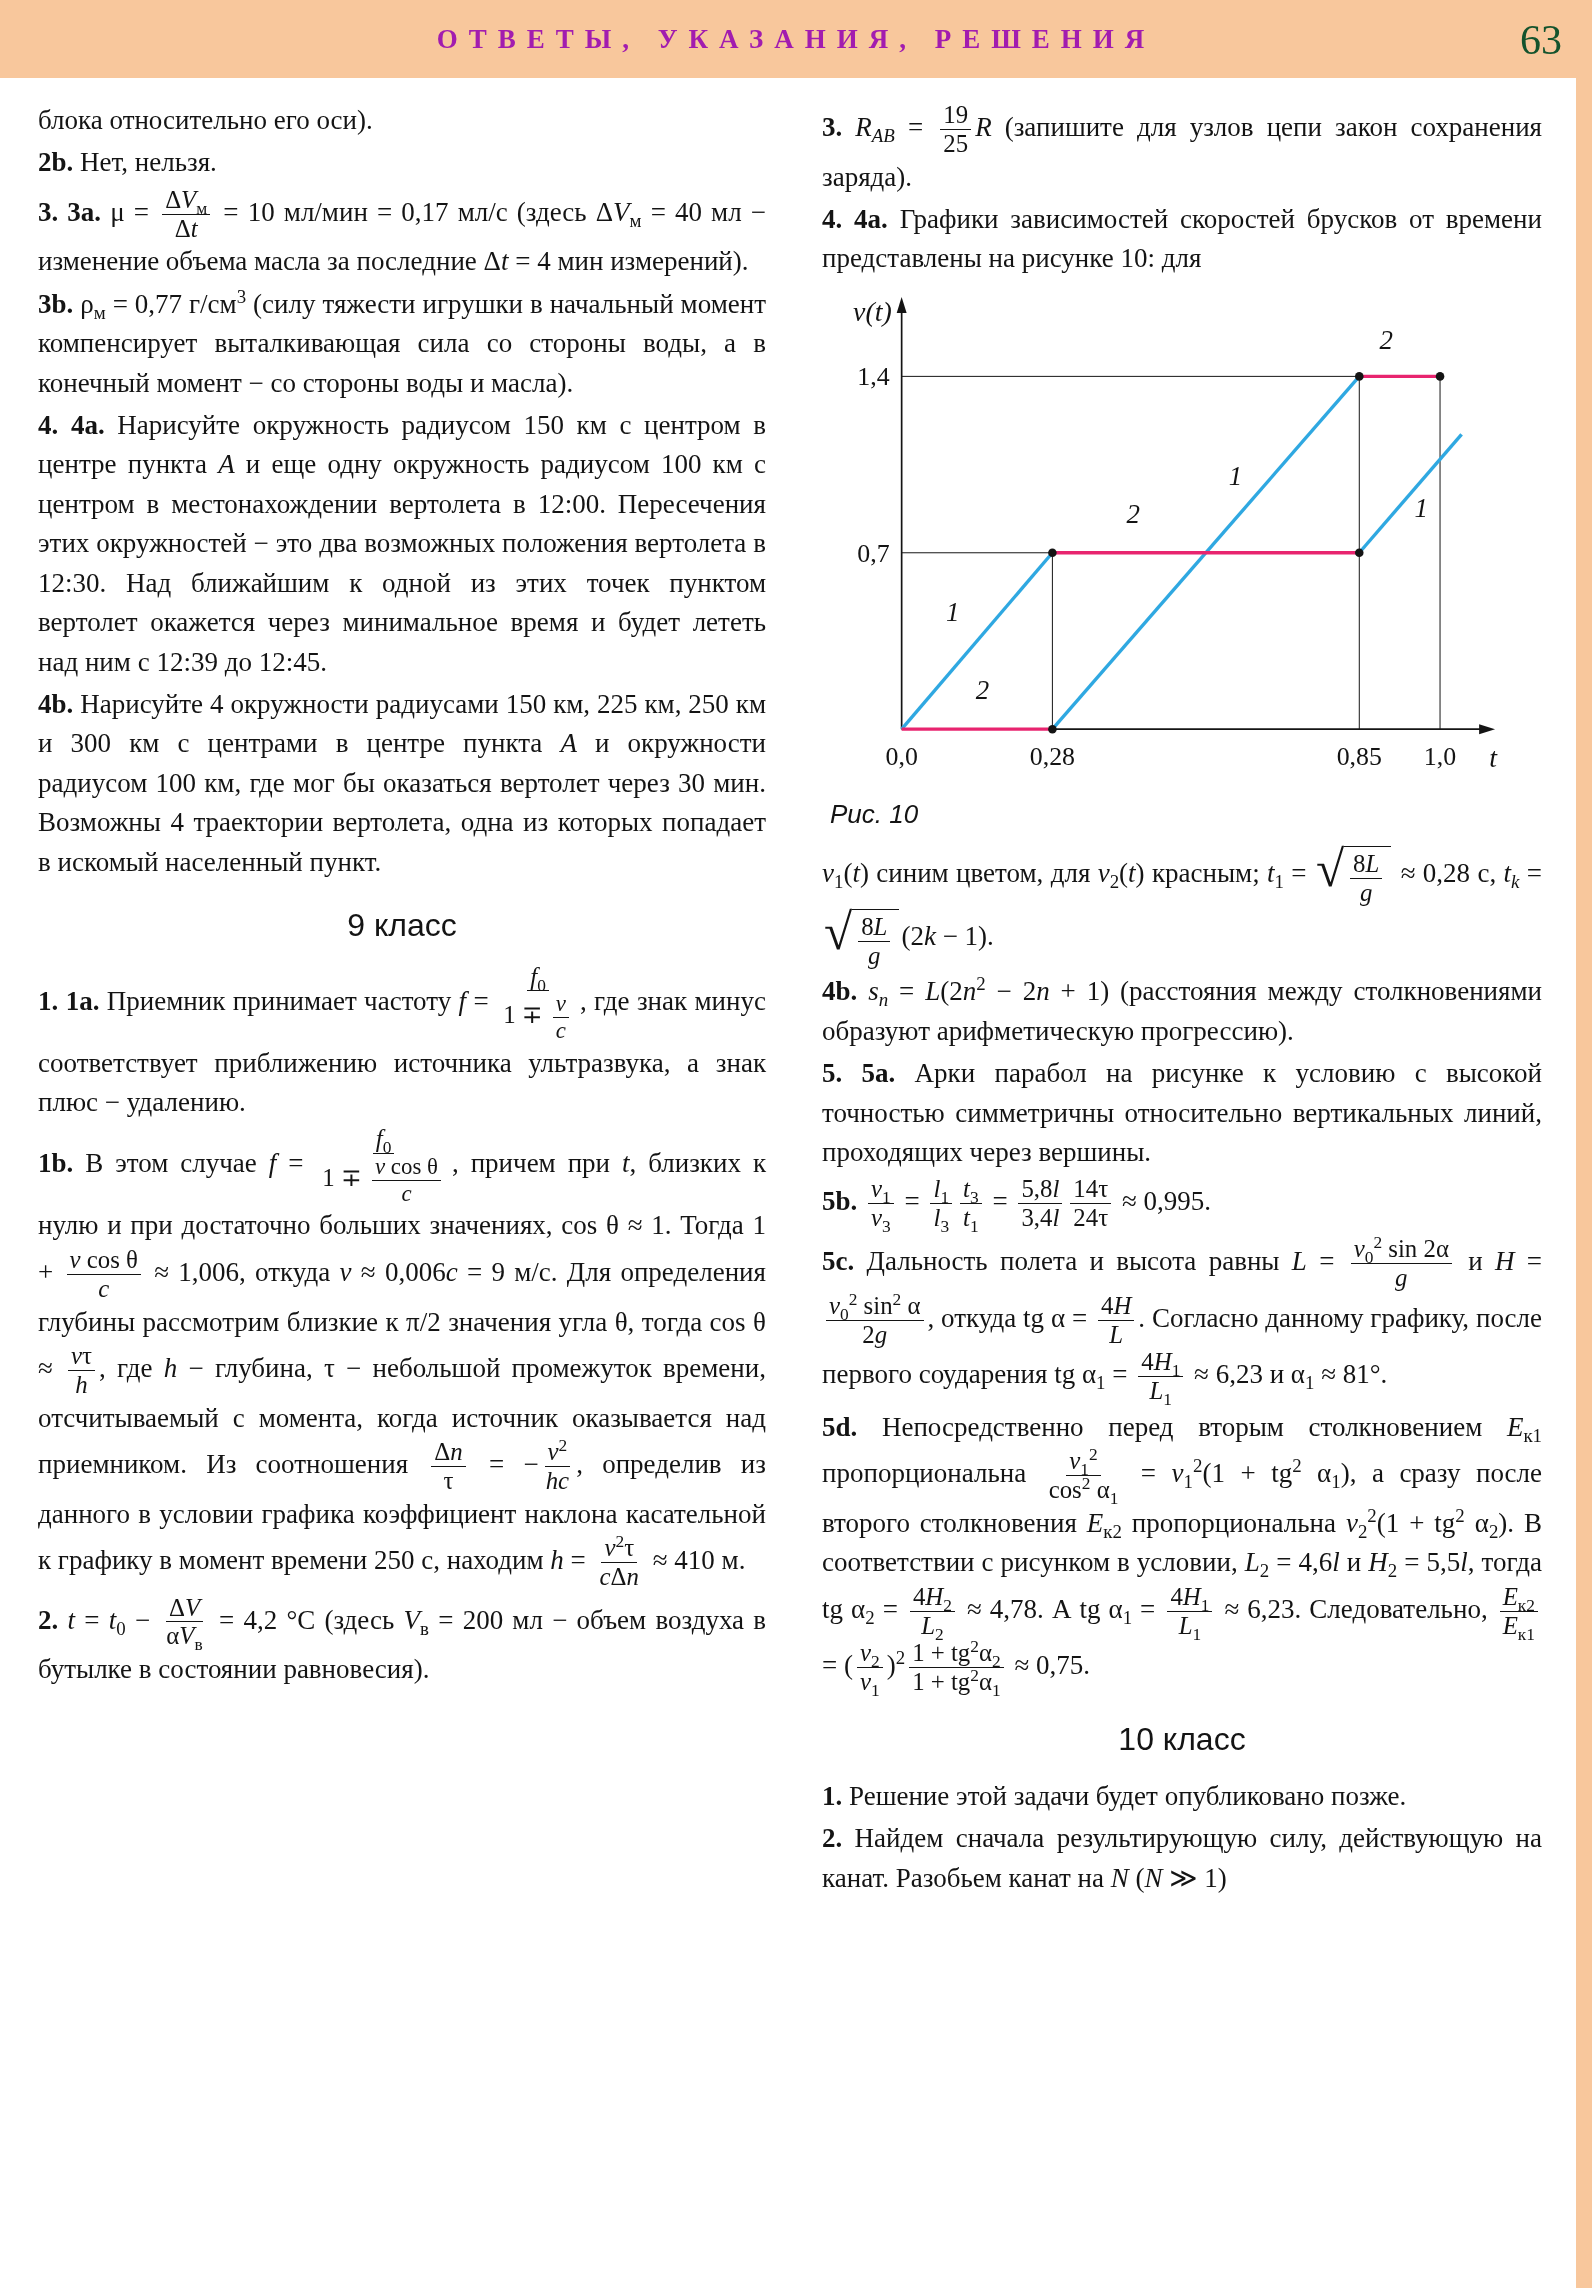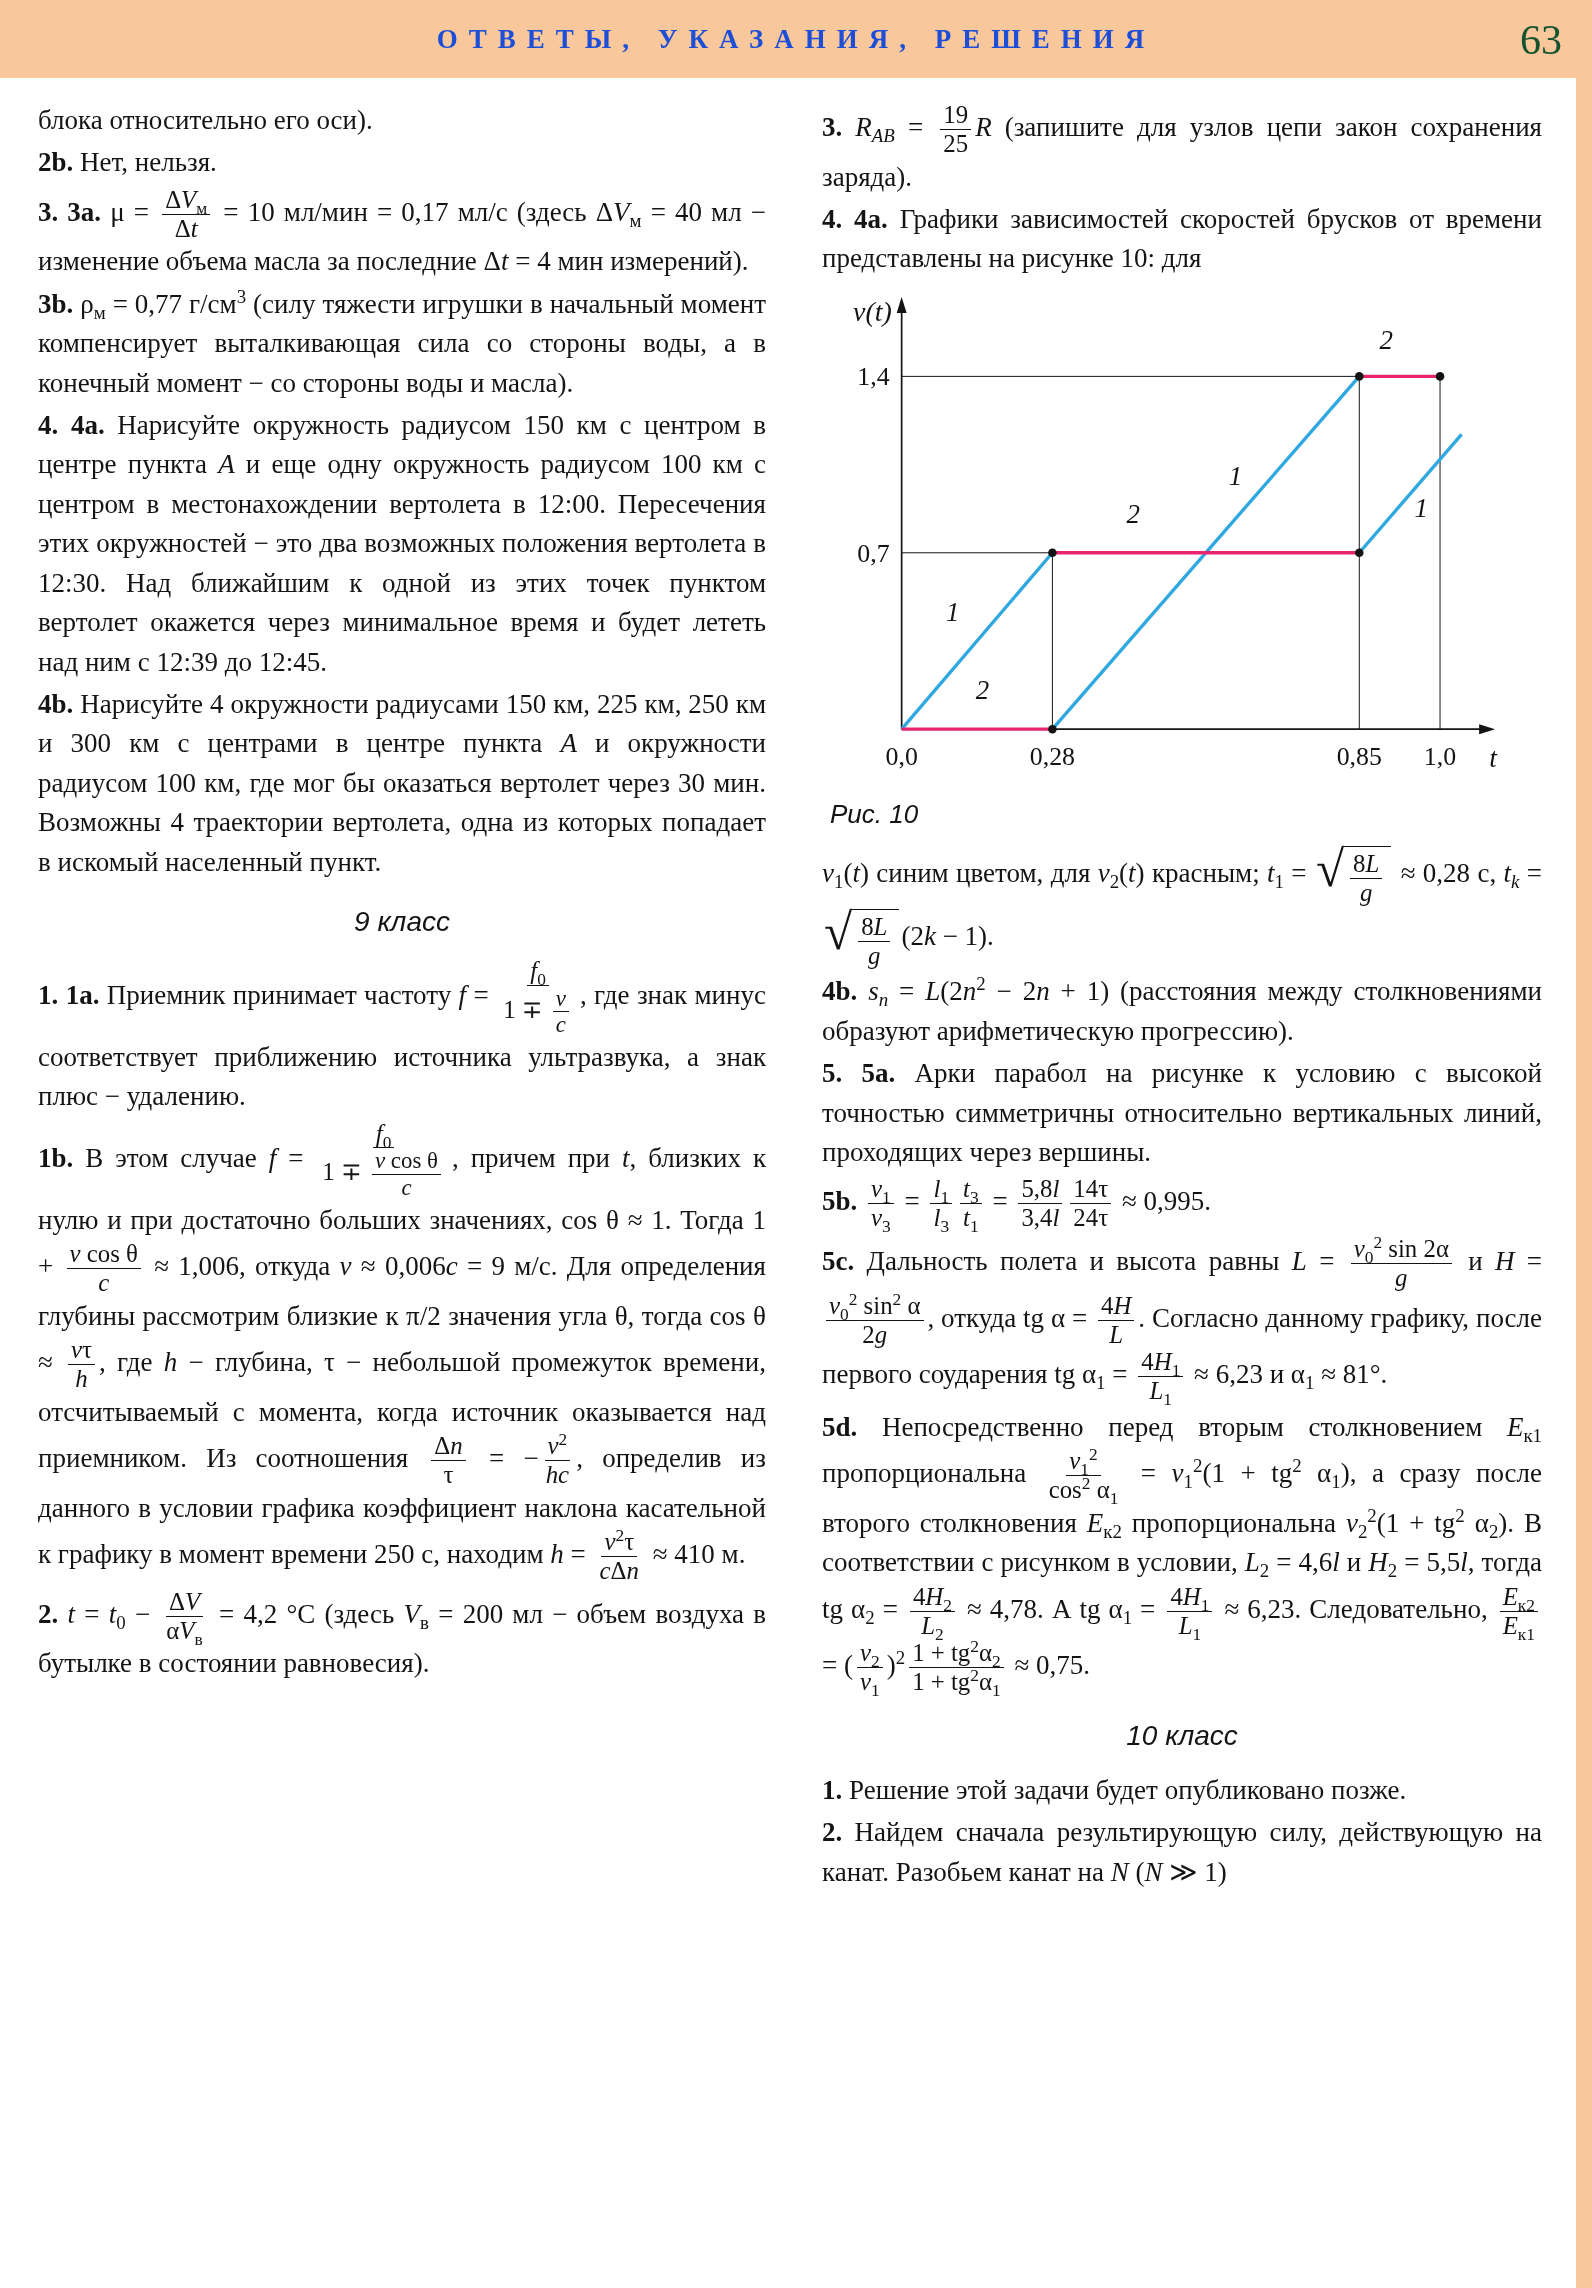--- a/index.html
+++ b/index.html
@@ -2,30 +2,30 @@
 <html><head>
 <meta charset="utf-8">
 <style>
   *{margin:0;padding:0;box-sizing:border-box}
   html,body{background:#ffffff}
   body{width:1592px}
   .page{position:relative;width:1592px;height:2289px;background:#fff;overflow:hidden;
         font-family:"Liberation Serif",serif;color:#141414}
   .header-bar{position:absolute;top:0;left:0;width:1592px;height:78px;background:#f8c79c;
               display:flex;align-items:center;justify-content:center}
-  .header-title{font-weight:bold;font-size:27px;letter-spacing:11px;color:#1d4ed8;text-transform:uppercase}
+  .header-title{font-weight:bold;font-size:27px;letter-spacing:11px;color:#a21caf;text-transform:uppercase}
   .page-number{position:absolute;right:30px;top:16px;font-size:42px;color:#14532d}
   .edge-strip{position:absolute;top:0;right:0;width:16px;height:2289px;background:#f8c79c}
   .content{position:absolute;top:101px;left:38px;width:1504px;display:flex;gap:56px}
   .col{font-size:27px;line-height:1.46;text-align:justify}
   .col-left{width:728px}
   .col-right{width:720px}
   p.para{margin:0 0 3px 0}
-  .section-heading{font-family:"Liberation Sans",sans-serif;font-style:italic;text-align:center;
-                   font-size:28px;margin:20px 0 14px 0}
+  .section-heading{font-family:"Liberation Sans",sans-serif;text-align:center;
+                   font-size:32px;margin:20px 0 14px 0}
   sub,sup{font-size:0.7em;line-height:0}
   .frac{display:inline-flex;flex-direction:column;align-items:center;vertical-align:middle;
         margin:0 4px;line-height:1.12;font-size:0.92em;text-align:center}
   .frac>.num{border-bottom:1.6px solid currentColor;padding:0 3px}
   .frac>.den{padding:0 3px}
   .sqrt{display:inline-flex;align-items:flex-start;vertical-align:middle;margin:0 2px}
   .sqrt>.rad{font-size:1.9em;line-height:0.9;transform:translateY(2px)}
   .sqrt>.rc{border-top:1.8px solid currentColor;padding:3px 5px 0 2px;margin-top:2px}
   .figure{margin:8px 0 6px 0}
   .figure-caption{font-family:"Liberation Sans",sans-serif;font-style:italic;font-size:26px;

